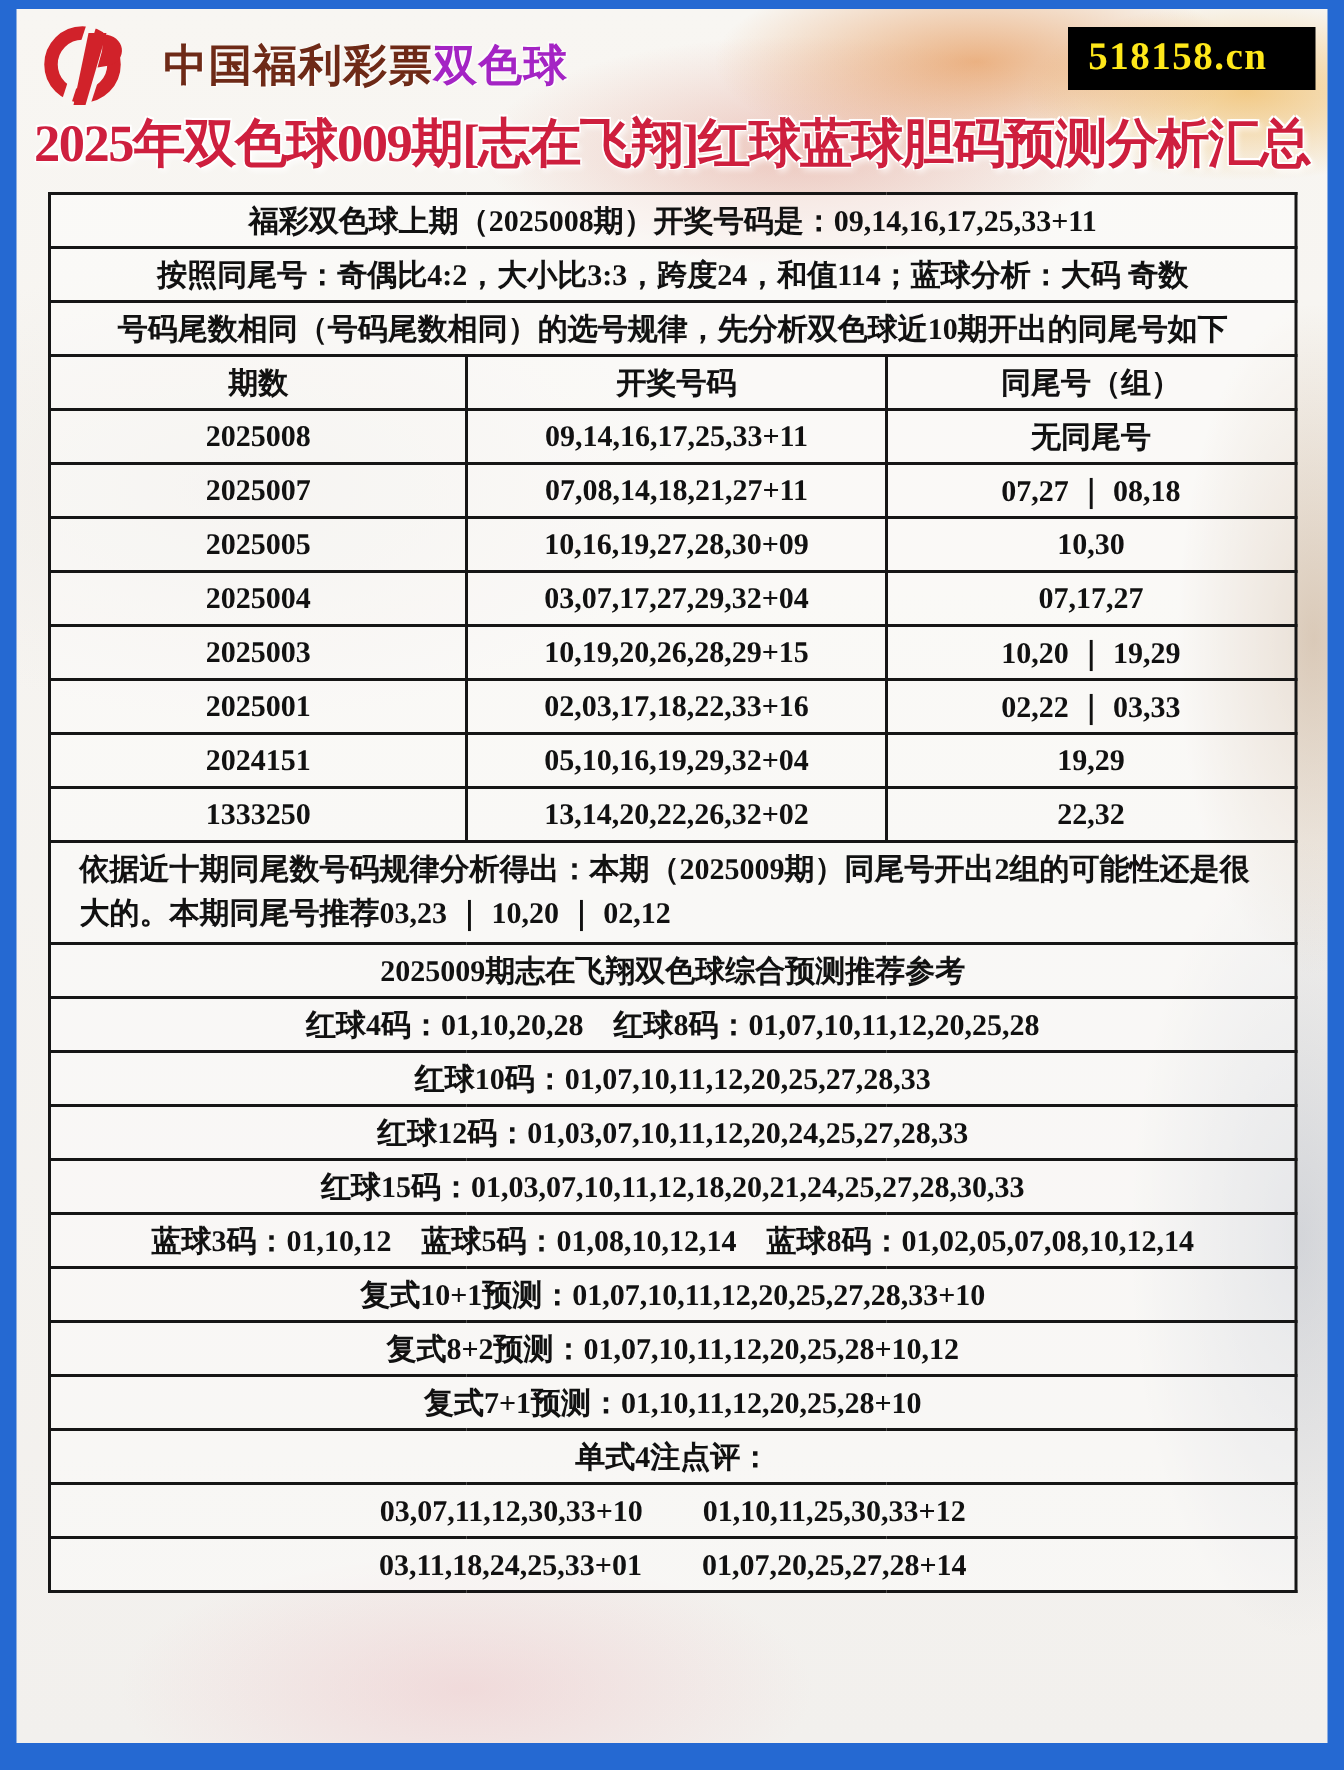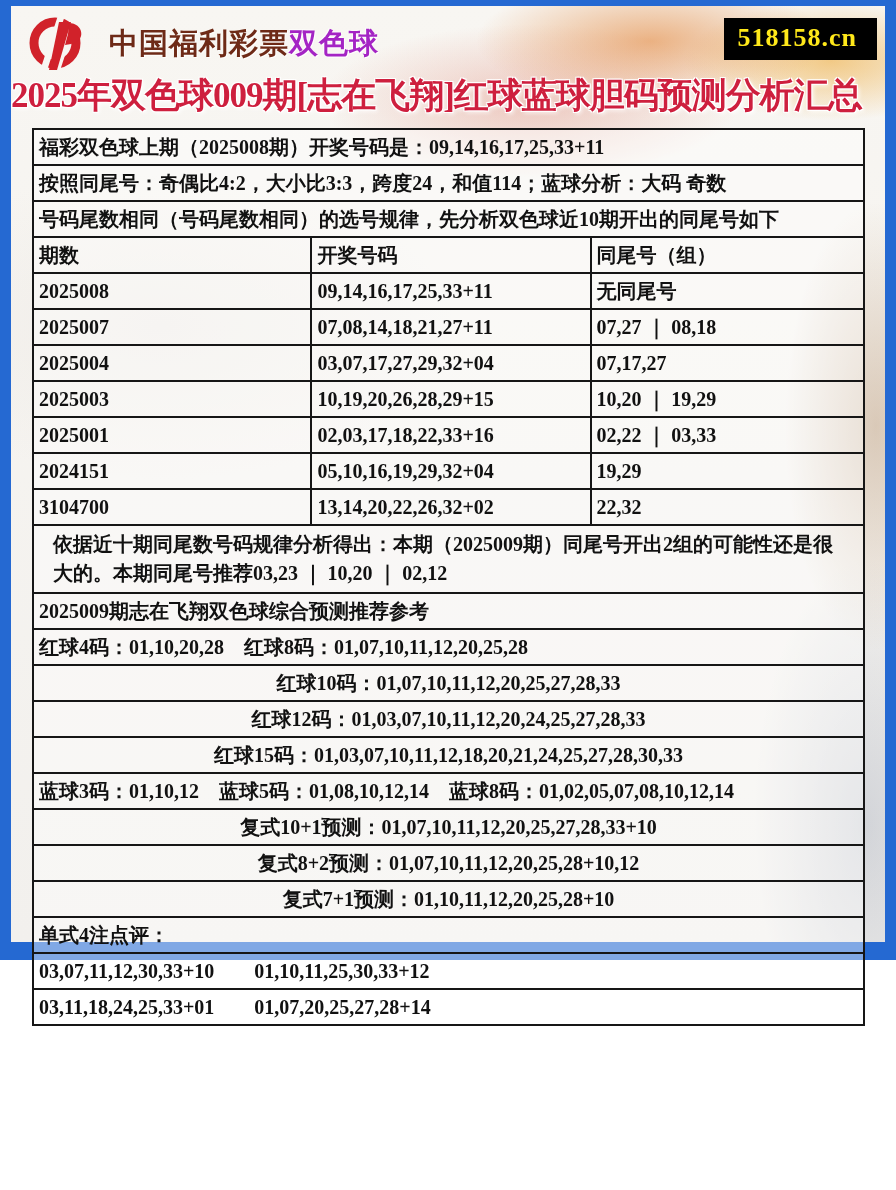--- a/index.html
+++ b/index.html
@@ -1,20 +1,20 @@
 <!DOCTYPE html>
 <html><head>
 <meta charset="utf-8">
 <style>
   html,body { margin:0; padding:0; }
   body { width:896px; height:1190px; overflow:hidden; }
 
   .page {
     box-sizing:border-box;
-    width:896px; height:960px;
+    width:896px; height:1180px;
     border-style:solid;
     border-color:#2569d2;
     border-width:6px 11px 18px 11px;
     position:relative;
     font-family:"Liberation Serif","DejaVu Serif",serif;
     color:#111;
     background-color:#f6f4f0;
     background-image:
       radial-gradient(ellipse 250px 90px at 640px 35px,  rgba(224,122,40,0.55), transparent 70%),
       radial-gradient(ellipse 210px 85px at 820px 55px,  rgba(238,172,62,0.60), transparent 70%),
@@ -27,31 +27,31 @@
   }
 
   
   .header { position:relative; height:64px; }
   .logo { position:absolute; left:14px; top:8px; }
   .brand { position:absolute; left:98px; top:18px; font-family:"Liberation Sans","DejaVu Sans",sans-serif;
            font-size:29px; font-weight:bold; letter-spacing:1px; white-space:nowrap; }
   .brand-cn   { color:#6e2a17; text-shadow:1px 1px 0 rgba(255,255,255,.8); }
   .brand-prod { color:#a424c4; text-shadow:1px 1px 0 rgba(255,255,255,.9), -1px -1px 0 rgba(255,255,255,.7); }
   .badge { position:absolute; right:8px; top:12px; background:#000; color:#ffe81a;
-           font-size:26px; font-weight:bold; padding:5px 20px 7px 14px; letter-spacing:1px; }
+           font-size:26px; font-weight:bold; padding:5px 32px 7px 14px; letter-spacing:1px; }
 
   
-  .title { margin-top:2px; text-align:left; font-size:35px; font-weight:bold; color:#ce1f3e;
+  .title { margin-top:2px; text-align:center; font-size:35px; font-weight:bold; color:#ce1f3e;
            letter-spacing:-1px; white-space:nowrap;
            text-shadow:1px 1px 0 #fff,-1px -1px 0 #fff,1px -1px 0 #fff,-1px 1px 0 #fff,2px 2px 4px rgba(255,255,255,.9); }
 
   
   .sheet { margin:9px 20px 0 21px; }
   table { width:100%; border-collapse:collapse; table-layout:fixed; }
-  td { border:2px solid #161616; font-size:20px; font-weight:bold; text-align:left;
+  td { border:2px solid #161616; font-size:20px; font-weight:bold; text-align:center;
        height:32px; padding:1px 5px; background:rgba(255,255,255,0.42);
        overflow:hidden; white-space:nowrap; }
   td.left  { text-align:center; }
   td.para  { text-align:left; white-space:normal; line-height:29px; height:62px; padding:2px 19px; }
 </style>
 </head>
 <body>
 
 <div class="page">
 
@@ -102,41 +102,46 @@
         <td>2025008</td>
         <td>09,14,16,17,25,33+11</td>
         <td>无同尾号</td>
       </tr>
       <tr>
         <td>2025007</td>
         <td>07,08,14,18,21,27+11</td>
         <td>07,27 ｜ 08,18</td>
       </tr>
       <tr>
+        <td>2025005</td>
+        <td>10,16,19,27,28,30+09</td>
+        <td>10,30</td>
+      </tr>
+      <tr>
         <td>2025004</td>
         <td>03,07,17,27,29,32+04</td>
         <td>07,17,27</td>
       </tr>
       <tr>
         <td>2025003</td>
         <td>10,19,20,26,28,29+15</td>
         <td>10,20 ｜ 19,29</td>
       </tr>
       <tr>
         <td>2025001</td>
         <td>02,03,17,18,22,33+16</td>
         <td>02,22 ｜ 03,33</td>
       </tr>
       <tr>
         <td>2024151</td>
         <td>05,10,16,19,29,32+04</td>
         <td>19,29</td>
       </tr>
       <tr>
-        <td>3104700</td>
+        <td>1333250</td>
         <td>13,14,20,22,26,32+02</td>
         <td>22,32</td>
       </tr>
 
       <tr>
             <td colspan="3" class="para">依据近十期同尾数号码规律分析得出：本期（2025009期）同尾号开出2组的可能性还是很大的。本期同尾号推荐03,23 ｜ 10,20 ｜ 02,12</td>
           </tr>
 
       <tr>
             <td colspan="3">2025009期志在飞翔双色球综合预测推荐参考</td>

